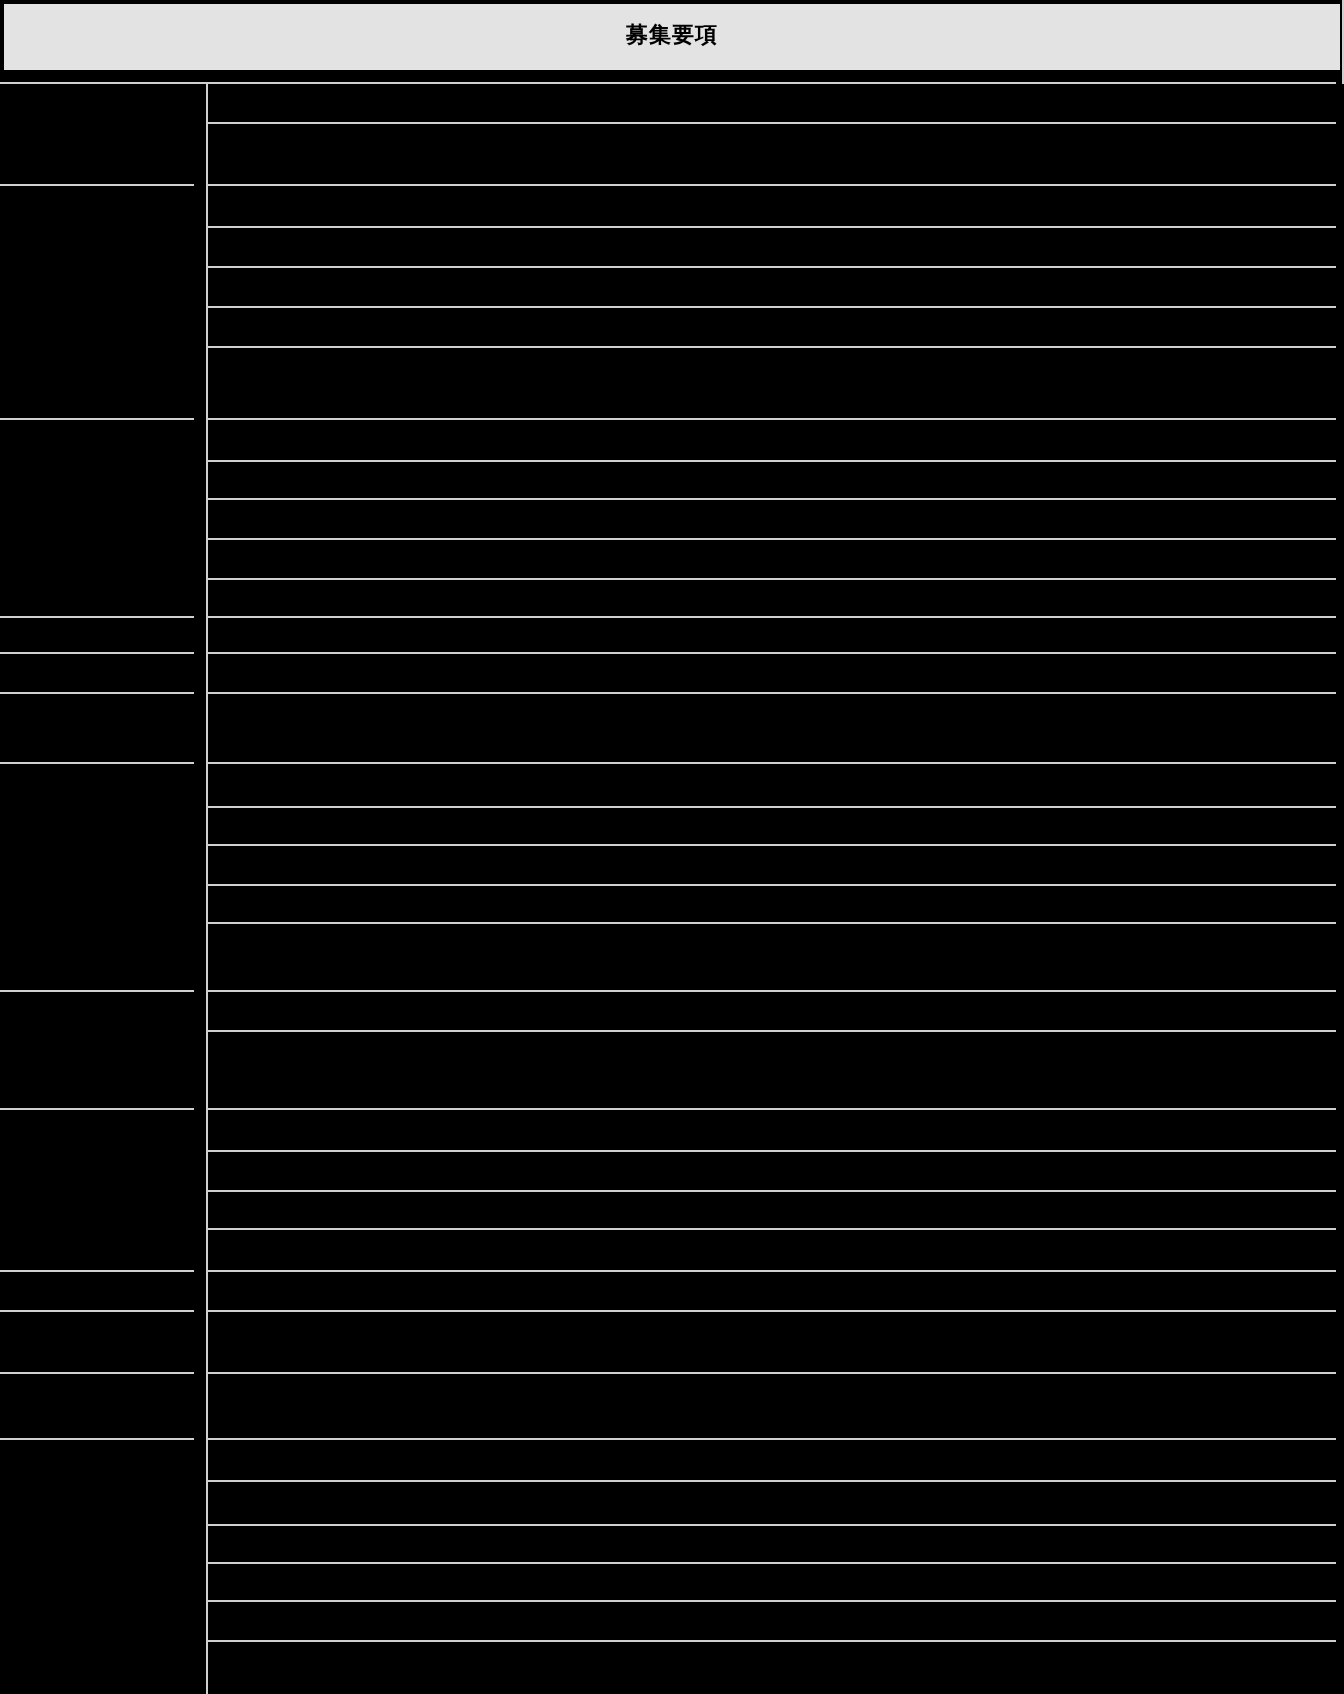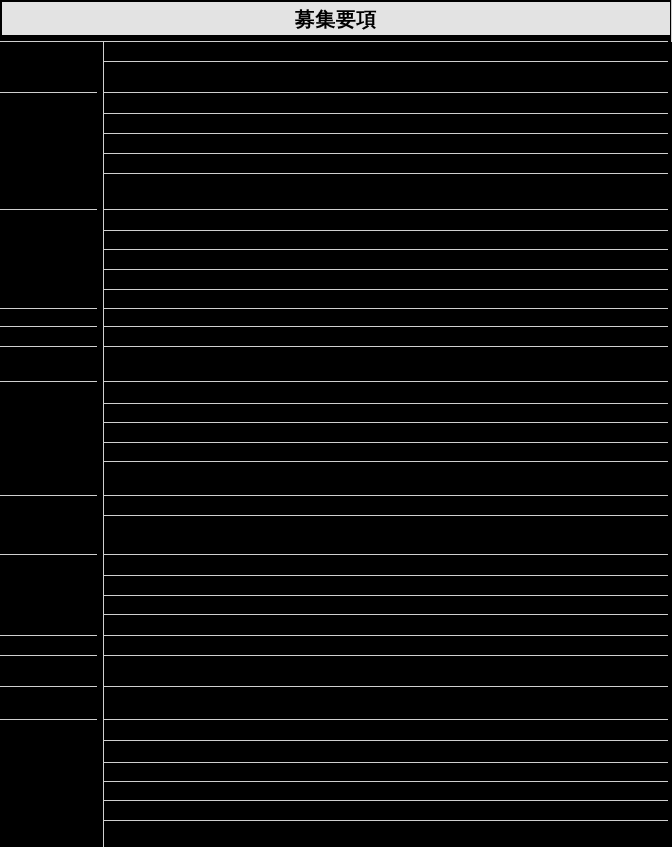--- a/index.html
+++ b/index.html
@@ -28,21 +28,21 @@
     width:672px; height:38px;
     box-sizing:border-box;
     background:var(--header-bg);
     border:2px solid var(--ink);
     border-bottom-width:3px;
     display:flex;
     align-items:center;
     justify-content:center;
   }
   .header-title{
-    font-size:20px;
+    font-size:11px;
     font-weight:bold;
     letter-spacing:0.5px;
     color:var(--ink);
     line-height:1;
   }
   .header-right-edge{
     position:absolute;
     left:671px; top:0;
     width:1px; height:42px;
     background:var(--line);

